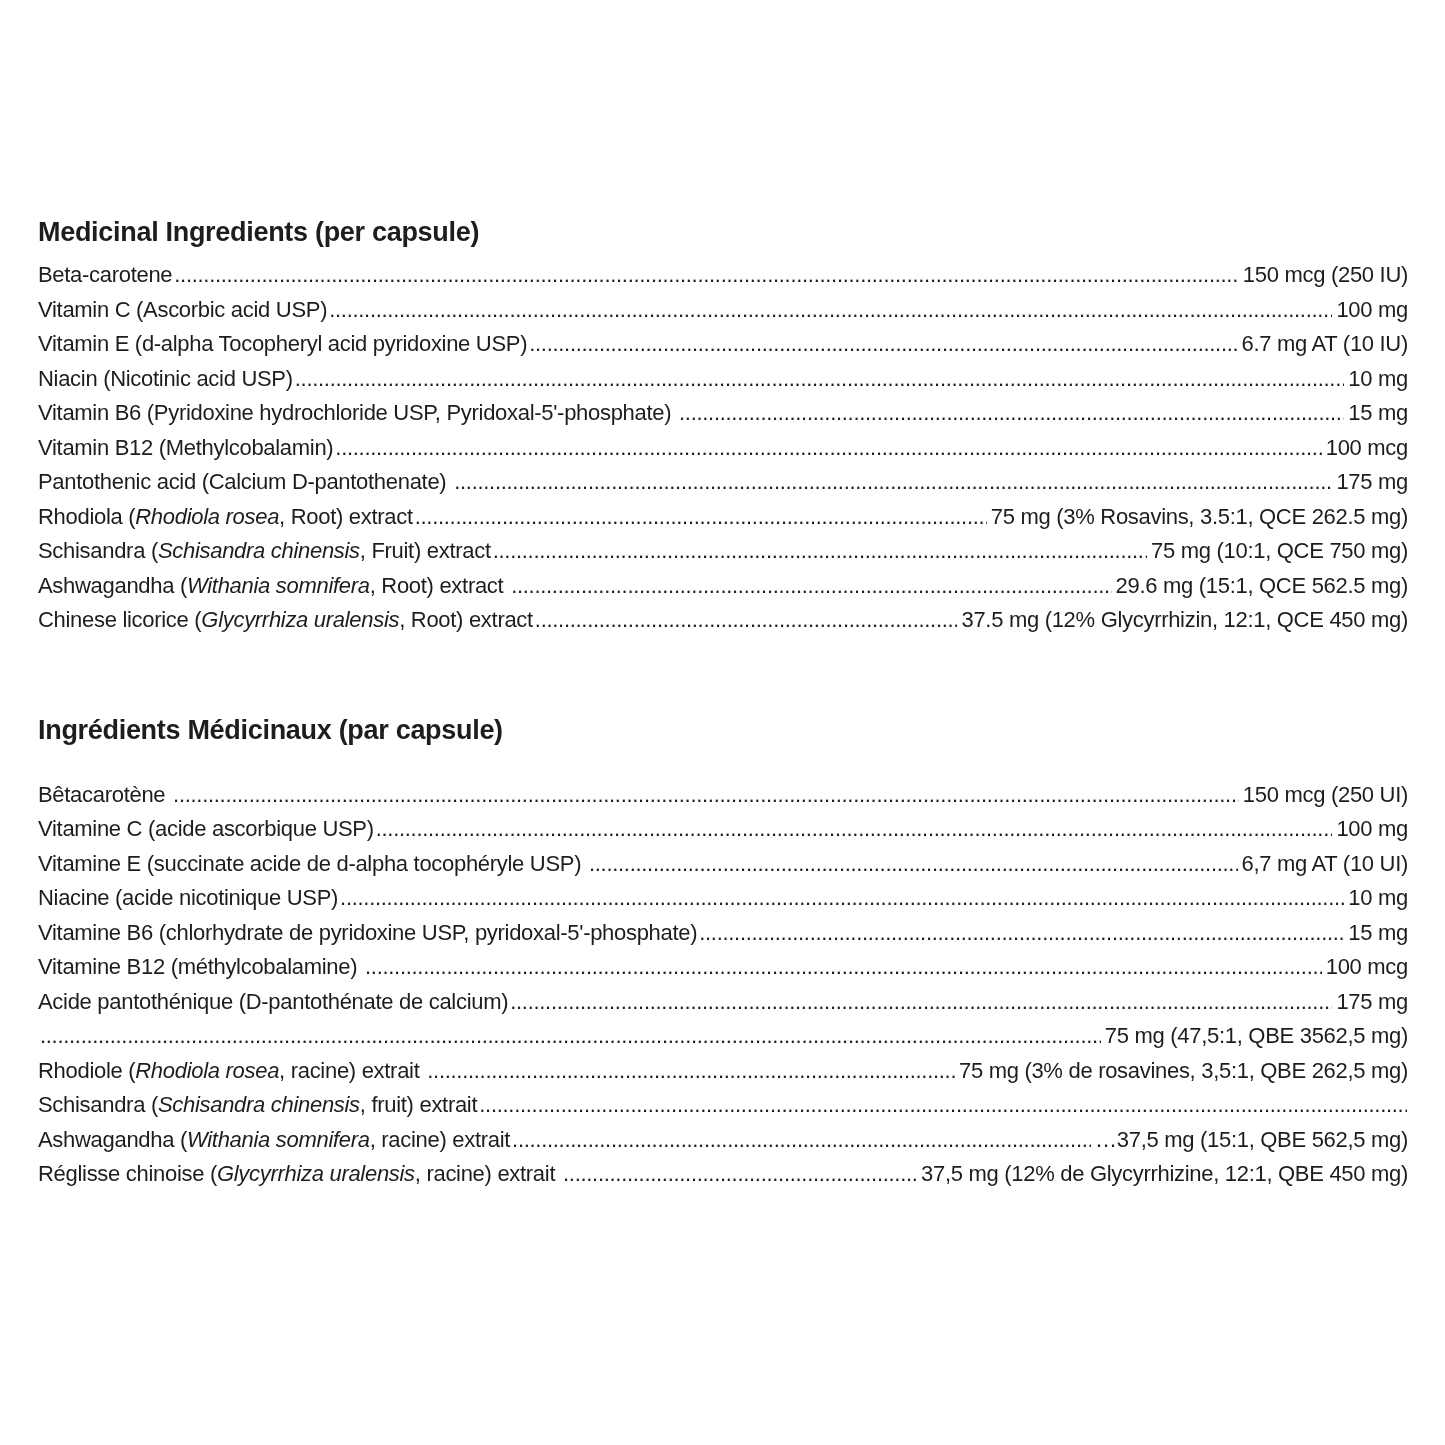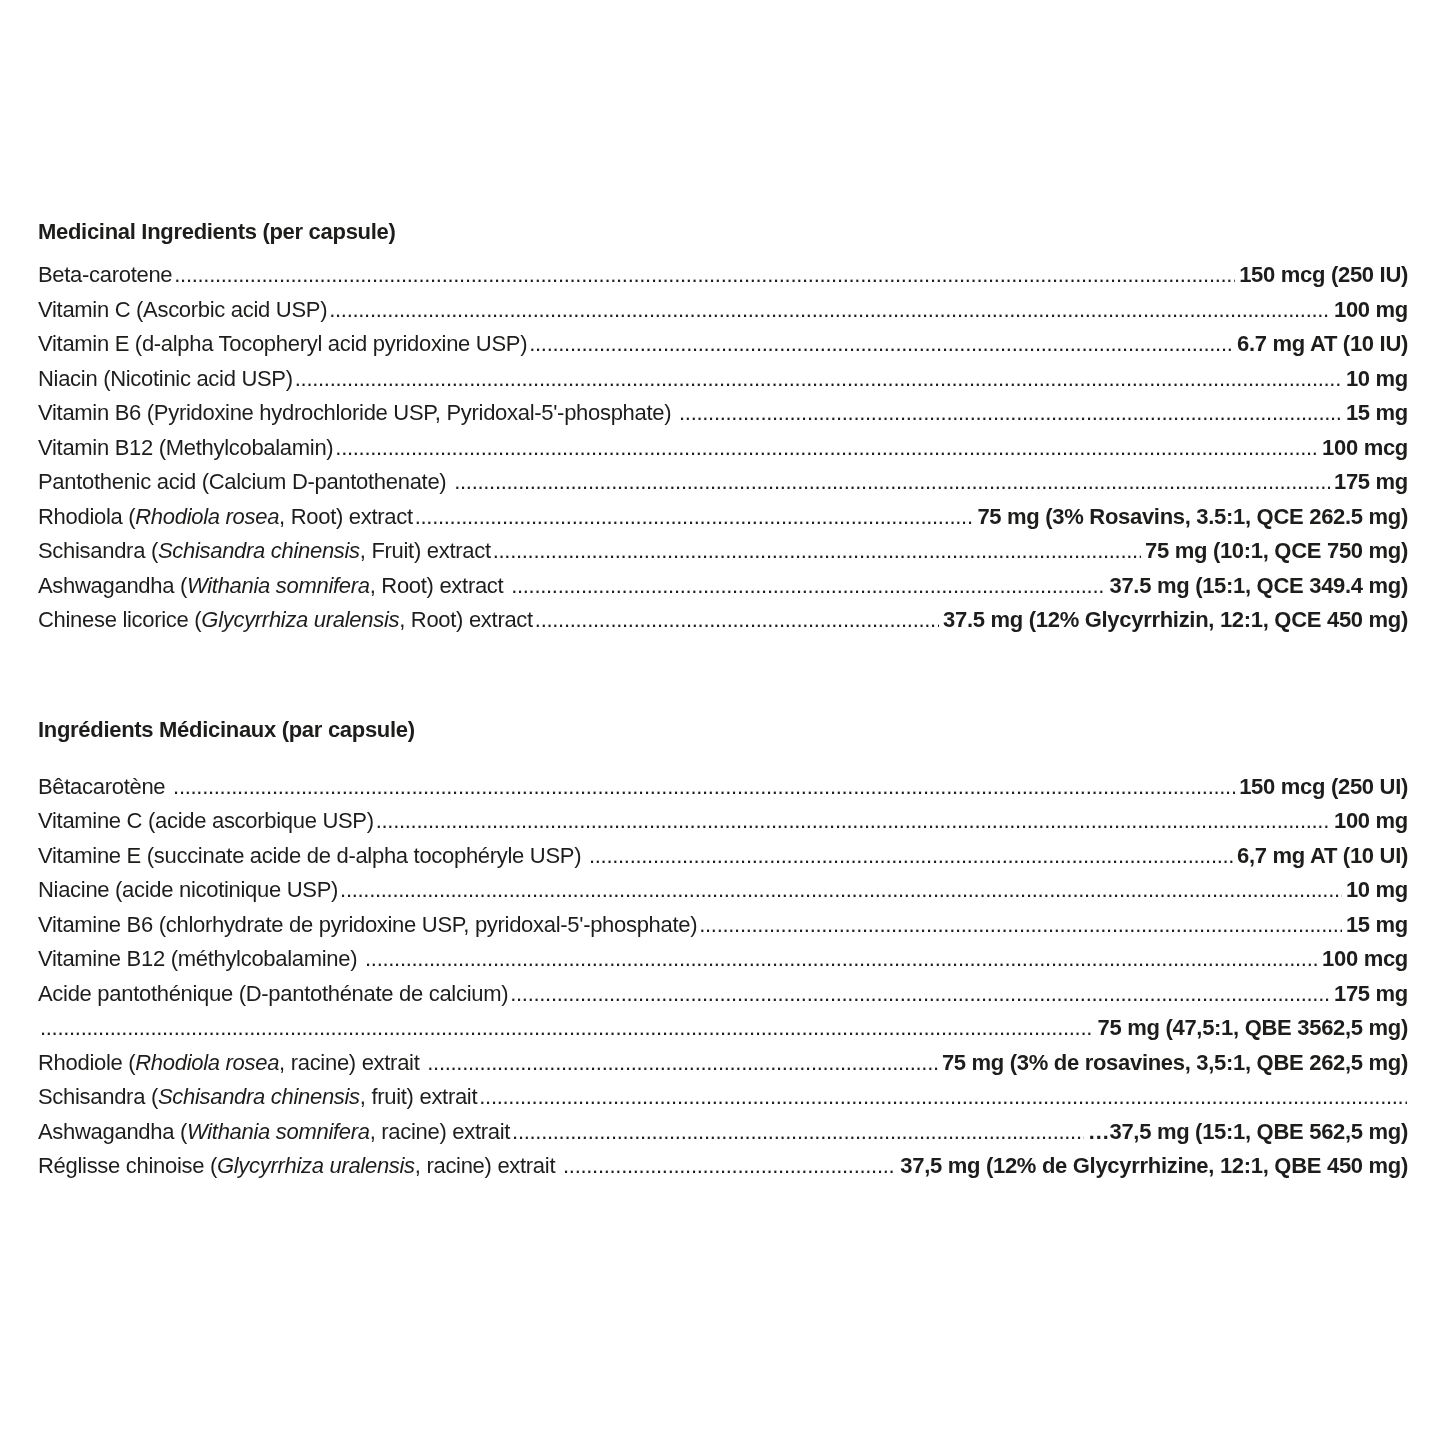--- a/index.html
+++ b/index.html
@@ -9,30 +9,30 @@
     color: #1d1d1b;
     font-family: "Liberation Sans", "DejaVu Sans", sans-serif;
     overflow: hidden;
   }
   .sheet {
     box-sizing: border-box;
     width: 1445px; height: 1445px;
     padding: 214px 37px 0 38px;
   }
   h2.section-title {
-    font-size: 22px;
+    font-size: 27px;
     font-weight: bold;
     line-height: 36px;
     margin: 0;
     letter-spacing: -0.3px;
     white-space: pre;
   }
   .section-en h2.section-title { margin-bottom: 8px; }
   .section-fr { margin-top: 74px; }
-  .section-fr h2.section-title { margin-bottom: 22px; }
+  .section-fr h2.section-title { margin-bottom: 30px; }
   .row {
     display: flex;
     align-items: baseline;
     height: 34.5px;
     line-height: 34.5px;
     font-size: 22px;
     letter-spacing: -0.3px;
   }
   .name { flex: 0 0 auto; white-space: pre; }
   .name span, .name i { white-space: pre; }
@@ -40,21 +40,21 @@
   .leader {
     flex: 1 1 auto;
     min-width: 8px;
     overflow: hidden;
     white-space: nowrap;
     margin: 0 1px 0 2px;
   }
   .leader::after {
     content: "................................................................................................................................................................................................................................................................";
   }
-  .value { flex: 0 0 auto; white-space: pre; padding-left: 3px; font-weight: bold; }
+  .value { flex: 0 0 auto; white-space: pre; padding-left: 3px; }
 </style>
 </head>
 <body>
 
 <div class="sheet">
 
   <section class="section-en">
     <h2 class="section-title">Medicinal Ingredients (per capsule)</h2>
     <div>
       <div class="row">
@@ -98,21 +98,21 @@
           <span class="value">75 mg (3% Rosavins, 3.5:1, QCE 262.5 mg)</span>
         </div>
       <div class="row">
           <span class="name"><span>Schisandra (</span><i>Schisandra chinensis</i><span>, Fruit) extract</span></span>
           <span class="leader"></span>
           <span class="value">75 mg (10:1, QCE 750 mg)</span>
         </div>
       <div class="row">
           <span class="name"><span>Ashwagandha (</span><i>Withania somnifera</i><span>, Root) extract </span></span>
           <span class="leader"></span>
-          <span class="value">37.5 mg (15:1, QCE 349.4 mg)</span>
+          <span class="value">29.6 mg (15:1, QCE 562.5 mg)</span>
         </div>
       <div class="row">
           <span class="name"><span>Chinese licorice (</span><i>Glycyrrhiza uralensis</i><span>, Root) extract</span></span>
           <span class="leader"></span>
           <span class="value">37.5 mg (12% Glycyrrhizin, 12:1, QCE 450 mg)</span>
         </div>
     </div>
   </section>
 
   <section class="section-fr">

